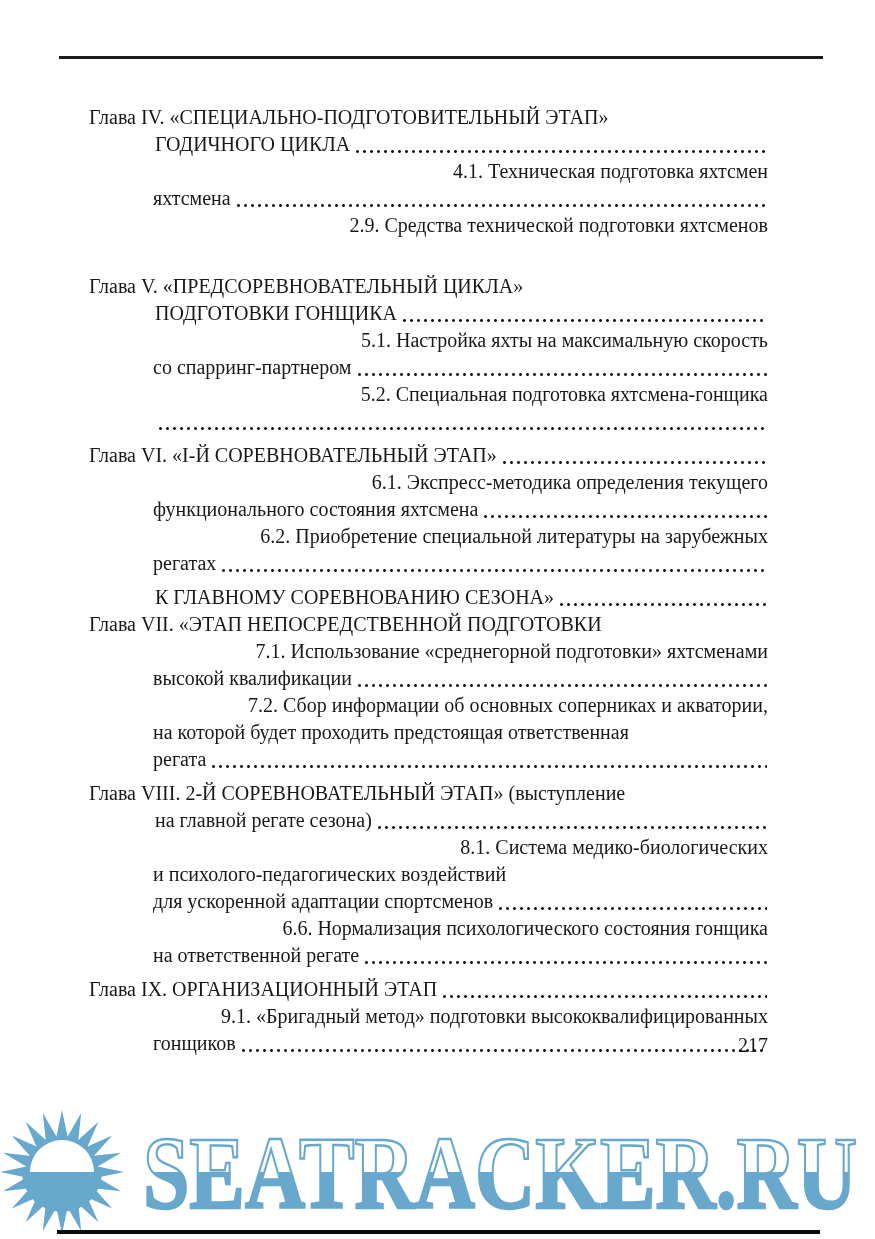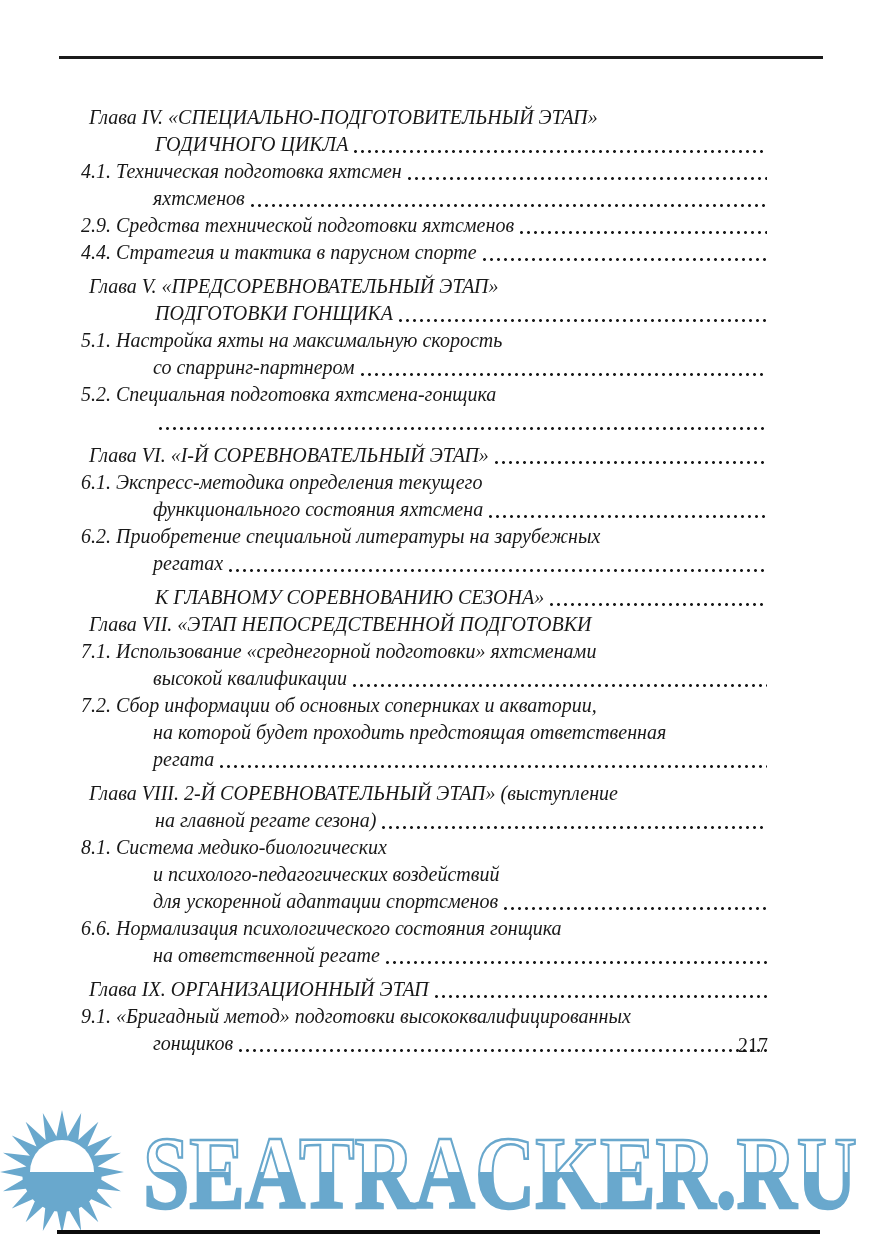--- a/index.html
+++ b/index.html
@@ -4,30 +4,30 @@
 <style>
   html,body{margin:0;padding:0;background:#e8e8e8;}
   .page{
     position:relative;width:875px;height:1239px;background:#ffffff;
     overflow:hidden;font-family:"Liberation Serif","DejaVu Serif",serif;color:#181818;
   }
   .top-rule{position:absolute;left:59px;top:56px;width:764px;height:3px;background:#1b1b1b;}
   .bottom-rule{position:absolute;left:57px;top:1230px;width:763px;height:4px;background:#0c0c0c;z-index:5;}
   .toc{position:absolute;left:0;top:104px;width:768px;}
   .toc-section + .toc-section{margin-top:7px;}
-  .line{display:flex;align-items:flex-end;height:27px;font-size:20px;line-height:27px;white-space:nowrap;font-style:italic;}
+  .line{display:flex;align-items:flex-end;height:27px;font-size:20px;line-height:27px;white-space:nowrap;}
   .line .txt{flex:0 0 auto;}
   .line .leader{
     flex:1 1 auto;align-self:flex-end;height:5px;margin:0 1px 4px 4px;
     background-image:radial-gradient(circle,#1a1a1a 1.15px,rgba(0,0,0,0) 1.7px);
     background-size:7px 5px;background-repeat:repeat-x;background-position:0 50%;
   }
   .line.chapter{padding-left:89px;}
   .line.chapter-cont{padding-left:155px;}
-  .line.item{padding-left:81px;}
+  .line.item{padding-left:62px;flex-direction:column;}
   .line.item-cont{padding-left:153px;}
   .page-number{position:absolute;left:0;top:1034px;width:768px;text-align:right;font-size:20px;}
   .sun{position:absolute;left:0;top:1108px;z-index:2;}
   .wm-text{position:absolute;left:130px;top:1128px;z-index:2;}
 </style>
 </head>
 <body>
 
 <div class="page">
 
@@ -40,35 +40,34 @@
         </div>
         <div class="line chapter-cont">
           <span class="txt">ГОДИЧНОГО ЦИКЛА</span>
           <span class="leader"></span>
         </div>
         <div class="line item">
           <span class="txt">4.1. Техническая подготовка яхтсмен</span>
           <span class="leader"></span>
         </div>
         <div class="line item-cont">
-          <span class="txt">яхтсменов</span>
+          <span class="txt">яхтсмена</span>
           <span class="leader"></span>
         </div>
         <div class="line item">
           <span class="txt">2.9. Средства технической подготовки яхтсменов</span>
           <span class="leader"></span>
         </div>
         <div class="line item">
-          <span class="txt">4.4. Стратегия и тактика в парусном спорте</span>
           <span class="leader"></span>
         </div>
       </section>
       <section class="toc-section">
         <div class="line chapter">
-          <span class="txt">Глава V. «ПРЕДСОРЕВНОВАТЕЛЬНЫЙ ЭТАП»</span>
+          <span class="txt">Глава V. «ПРЕДСОРЕВНОВАТЕЛЬНЫЙ ЦИКЛА»</span>
         </div>
         <div class="line chapter-cont">
           <span class="txt">ПОДГОТОВКИ ГОНЩИКА</span>
           <span class="leader"></span>
         </div>
         <div class="line item">
           <span class="txt">5.1. Настройка яхты на максимальную скорость</span>
         </div>
         <div class="line item-cont">
           <span class="txt">со спарринг-партнером</span>

